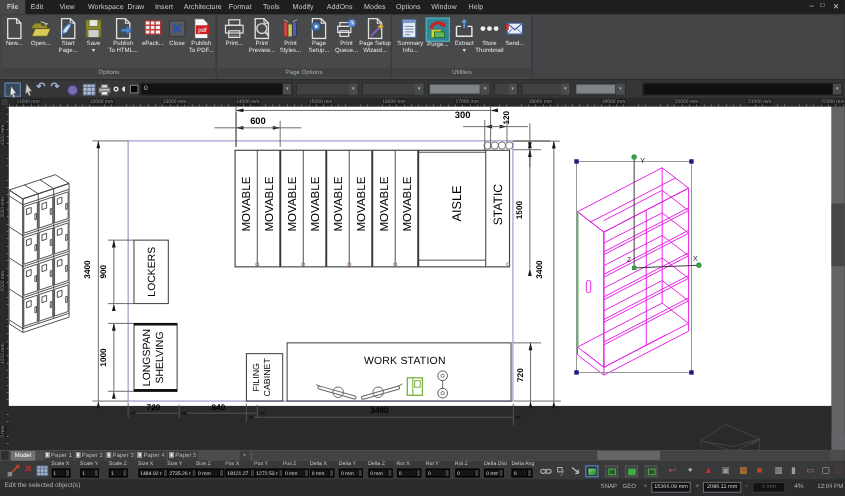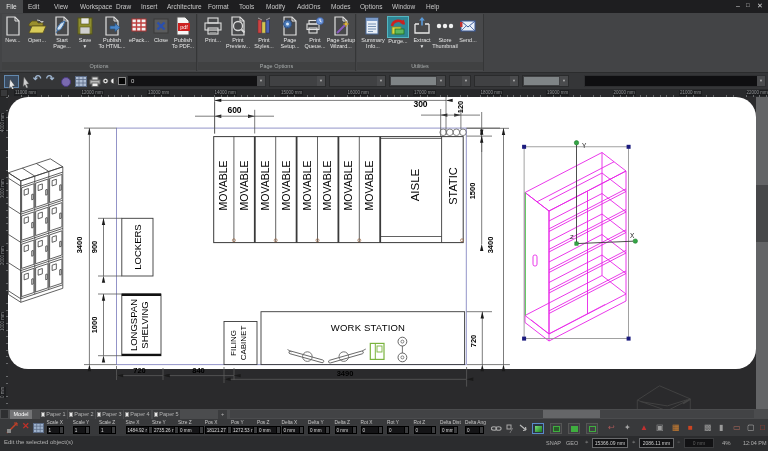--- a/index.html
+++ b/index.html
@@ -18,21 +18,21 @@
 #toolbar { position:absolute; left:0; top:72px; width:768px; height:17px; background:#353638; border-top:1px solid #2b2c2d; }
 .combo { position:absolute; top:2px; height:12px; background:#404143; border:1px solid #2a2b2c; color:#c8c8c8; font-size:6px; line-height:10px; padding-left:3px; }
 .combo .arr { position:absolute; right:0; top:0; bottom:0; width:8px; background:#4a4b4d; color:#b5b5b5; font-size:4px; line-height:10px; text-align:center; }
 #hruler { position:absolute; left:8px; top:89px; width:760px; height:8px; background:#28292b; overflow:hidden; }
 #vruler { position:absolute; left:0; top:97px; width:8px; height:312px; background:#28292b; overflow:hidden; }
 #rcorner { position:absolute; left:0; top:89px; width:8px; height:8px; background:#38393b; border:1px solid #222; }
 .hlab { position:absolute; top:1px; font-size:4.5px; color:#909294; background:#1d1e20; padding:0 1px; height:6px; line-height:6px; white-space:nowrap; }
 .vlab { position:absolute; left:0px; font-size:4.5px; color:#909294; background:#1d1e20; height:6px; line-height:6px; white-space:nowrap; transform:rotate(-90deg); transform-origin:0 0; }
 #hticks { position:absolute; left:0; bottom:0; width:100%; height:2px; background:repeating-linear-gradient(90deg,#6a6c6e 0,#6a6c6e 0.8px,transparent 0.8px,transparent 6.65px); }
 #vticks { position:absolute; right:0; top:0; height:100%; width:2px; background:repeating-linear-gradient(180deg,#6a6c6e 0,#6a6c6e 0.8px,transparent 0.8px,transparent 6.65px); }
-#canvas { position:absolute; left:8px; top:97px; width:748px; height:272px; background:#ffffff;border-radius:20px; }
+#canvas { position:absolute; left:8px; top:97px; width:748px; height:272px; background:#ffffff; }
 #canvas svg { opacity:0.999; }
 #app { will-change: transform; }
 #vscroll { position:absolute; left:756px; top:97px; width:12px; height:312px; background:#636466; }
 #vthumb { position:absolute; left:0px; top:88px; width:12px; height:57px; background:#464749; }
 #vsbtn { position:absolute; left:756px; top:394px; width:12px; height:15px; background:#636466; }
 #tabrow { position:absolute; left:0; top:409px; width:768px; height:10px; background:#4b4c4e; }
 .tab { position:absolute; top:1px; height:9px; background:#3b3c3e; color:#b4b4b4; font-size:5.5px; line-height:9px; text-align:center; }
 .tab.sel { background:#737476; color:#ffffff; }
 #hscroll { position:absolute; left:230px; top:410px; width:524px; height:8px; background:#424345; }
 #hthumb { position:absolute; left:313px; top:0; width:57px; height:8px; background:#656668; }

